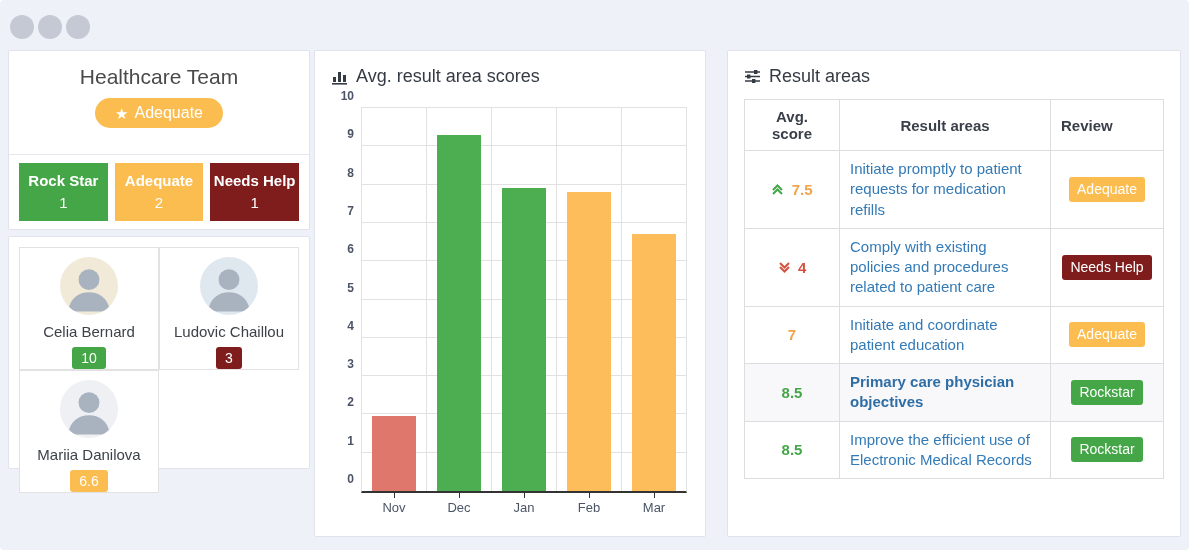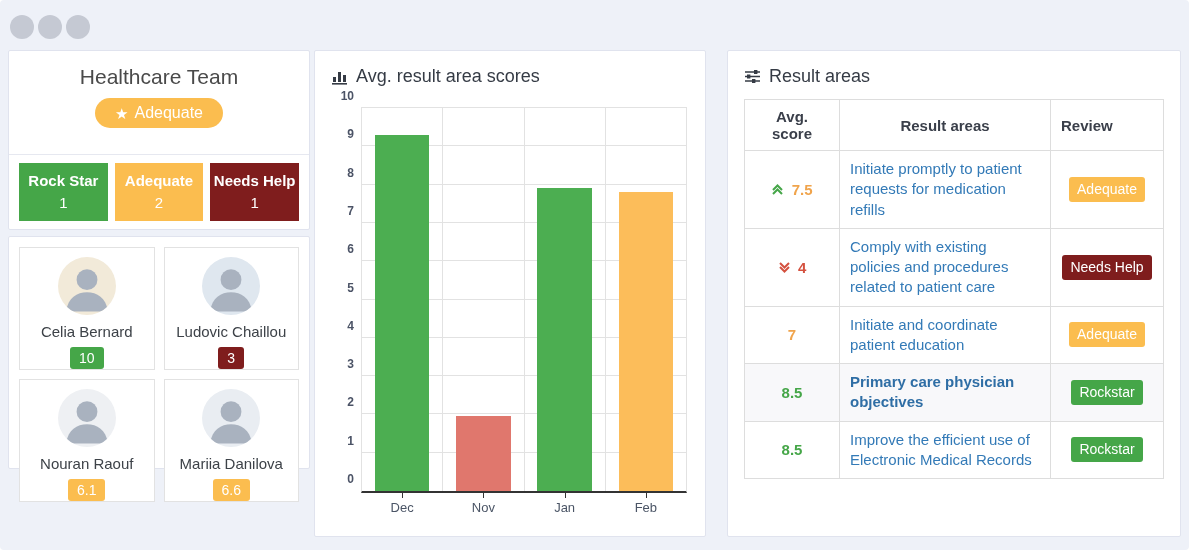--- a/index.html
+++ b/index.html
@@ -14,21 +14,21 @@
   .team-card{position:absolute;left:8px;top:50px;width:302px;height:180px;}
   .team-head{height:104px;border-bottom:1px solid #e6e8f0;text-align:center;box-sizing:border-box;padding-top:14px;}
   .team-title{font-size:21px;color:#4a4a4a;margin:0 0 9px 0;font-weight:400;}
   .team-pill{display:inline-flex;align-items:center;gap:6px;background:#fbbd4f;color:#fff;font-size:16px;border-radius:18px;padding:7px 20px;line-height:1;}
   .team-pill .star{font-size:15px;}
   .team-stats{display:flex;gap:7px;padding:8px 10px;}
   .stat-box{flex:1;color:#fff;text-align:center;padding:7px 2px;line-height:1.45;}
   .stat-label{font-size:15px;font-weight:700;}
   .stat-count{font-size:15px;}
 
-  .members-card{position:absolute;left:8px;top:236px;width:302px;height:233px;padding:10px;display:grid;grid-template-columns:1fr 1fr;gap:9px;}
+  .members-card{position:absolute;left:8px;top:236px;width:302px;height:233px;padding:10px;display:grid;grid-template-columns:1fr 1fr;}
   .member-card{border:1px solid #e2e2e2;background:#fff;text-align:center;padding-top:9px;box-sizing:border-box;cursor:pointer;}
   .avatar{width:58px;height:58px;border-radius:50%;margin:0 auto;overflow:hidden;}
   .member-card:nth-child(1) .avatar{background:#f2ead9;}
   .member-card:nth-child(2) .avatar{background:#dfe7ef;}
   .member-card:nth-child(3) .avatar{background:#eef0f3;}
   .member-card:nth-child(4) .avatar{background:#e9edf2;}
   .member-name{font-size:15px;color:#3d4248;margin-top:8px;}
   .member-score{display:inline-block;margin-top:7px;color:#fff;font-size:14px;border-radius:3px;padding:2px 9px;line-height:1.3;}
 
   .bg-green{background:#45a648;}
@@ -105,24 +105,20 @@
 
   <div class="card members-card" id="members">
       <div class="member-card"><div class="avatar"><svg width="58" height="58" viewBox="0 0 64 64">
             <circle cx="32" cy="25" r="11.5" fill="#a9b2bf"></circle>
             <path d="M9 60 C11 45 21 39 32 39 C43 39 53 45 55 60 Z" fill="#a9b2bf"></path>
           </svg></div><div class="member-name">Celia Bernard</div><div class="member-score bg-green">10</div></div>
       <div class="member-card"><div class="avatar"><svg width="58" height="58" viewBox="0 0 64 64">
             <circle cx="32" cy="25" r="11.5" fill="#a9b2bf"></circle>
             <path d="M9 60 C11 45 21 39 32 39 C43 39 53 45 55 60 Z" fill="#a9b2bf"></path>
           </svg></div><div class="member-name">Ludovic Chaillou</div><div class="member-score bg-red">3</div></div>
-      <div class="member-card"><div class="avatar"><svg width="58" height="58" viewBox="0 0 64 64">
-            <circle cx="32" cy="25" r="11.5" fill="#a9b2bf"></circle>
-            <path d="M9 60 C11 45 21 39 32 39 C43 39 53 45 55 60 Z" fill="#a9b2bf"></path>
-          </svg></div><div class="member-name">Nouran Raouf</div><div class="member-score bg-orange">6.1</div></div>
       <div class="member-card"><div class="avatar"><svg width="58" height="58" viewBox="0 0 64 64">
             <circle cx="32" cy="25" r="11.5" fill="#a9b2bf"></circle>
             <path d="M9 60 C11 45 21 39 32 39 C43 39 53 45 55 60 Z" fill="#a9b2bf"></path>
           </svg></div><div class="member-name">Mariia Danilova</div><div class="member-score bg-orange">6.6</div></div>
     </div>
 
   <div class="card chart-card">
     <div class="panel-title">
       <svg width="17" height="17" viewBox="0 0 17 17">
         <rect x="2" y="9" width="3" height="5" fill="#353b45"></rect>
@@ -150,38 +146,43 @@
           <div class="gridline" style="bottom: 70%;"></div>
           <div class="ylab" style="bottom: 70%;">7</div>
           <div class="gridline" style="bottom: 80%;"></div>
           <div class="ylab" style="bottom: 80%;">8</div>
           <div class="gridline" style="bottom: 90%;"></div>
           <div class="ylab" style="bottom: 90%;">9</div>
           <div class="gridline" style="bottom: 100%;"></div>
           <div class="ylab" style="bottom: 100%;">10</div>
           <div class="slots">
             <div class="slot">
+              <div class="bar" style="height: 19.5%; background: rgb(224, 119, 109);"></div>
+              <div class="tick"></div>
+              <div class="xlab">Nov</div>
+            </div>
+            <div class="slot">
               <div class="bar" style="height: 93%; background: rgb(76, 174, 81);"></div>
               <div class="tick"></div>
               <div class="xlab">Dec</div>
             </div>
             <div class="slot">
-              <div class="bar" style="height: 19.5%; background: rgb(224, 119, 109);"></div>
-              <div class="tick"></div>
-              <div class="xlab">Nov</div>
-            </div>
-            <div class="slot">
               <div class="bar" style="height: 79%; background: rgb(76, 174, 81);"></div>
               <div class="tick"></div>
               <div class="xlab">Jan</div>
             </div>
             <div class="slot">
               <div class="bar" style="height: 78%; background: rgb(252, 189, 90);"></div>
               <div class="tick"></div>
               <div class="xlab">Feb</div>
+            </div>
+            <div class="slot">
+              <div class="bar" style="height: 67%; background: rgb(252, 189, 90);"></div>
+              <div class="tick"></div>
+              <div class="xlab">Mar</div>
             </div>
           </div>
         </div>
     </div>
   </div>
 
   <div class="card result-card">
     <div class="panel-title">
       <svg width="17" height="17" viewBox="0 0 17 17">
         <g stroke="#353b45" stroke-width="1.6">

